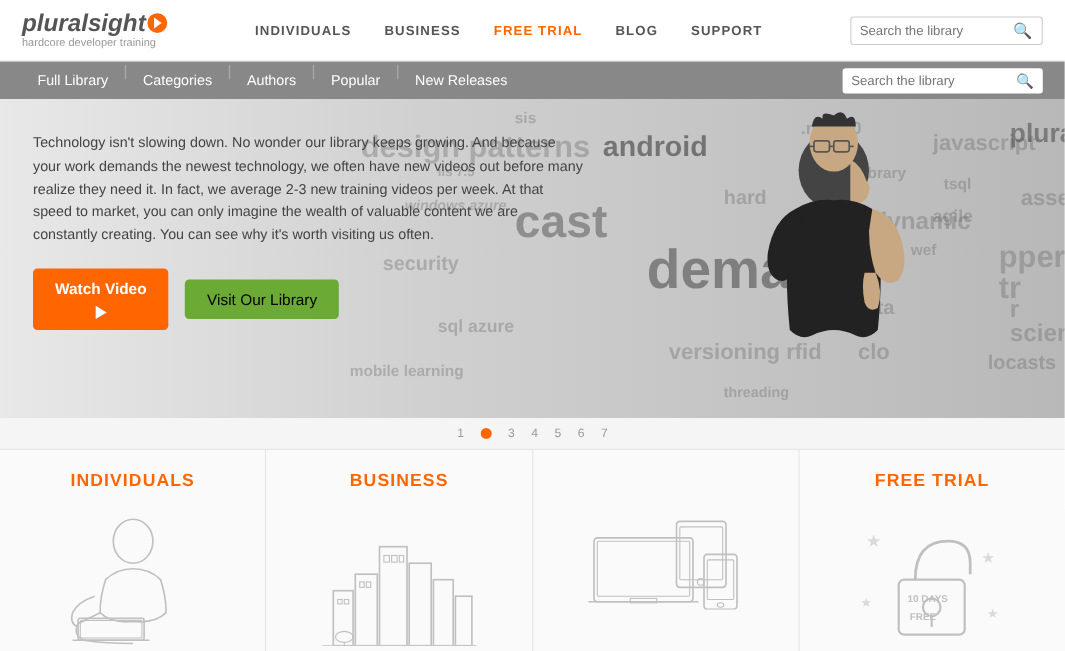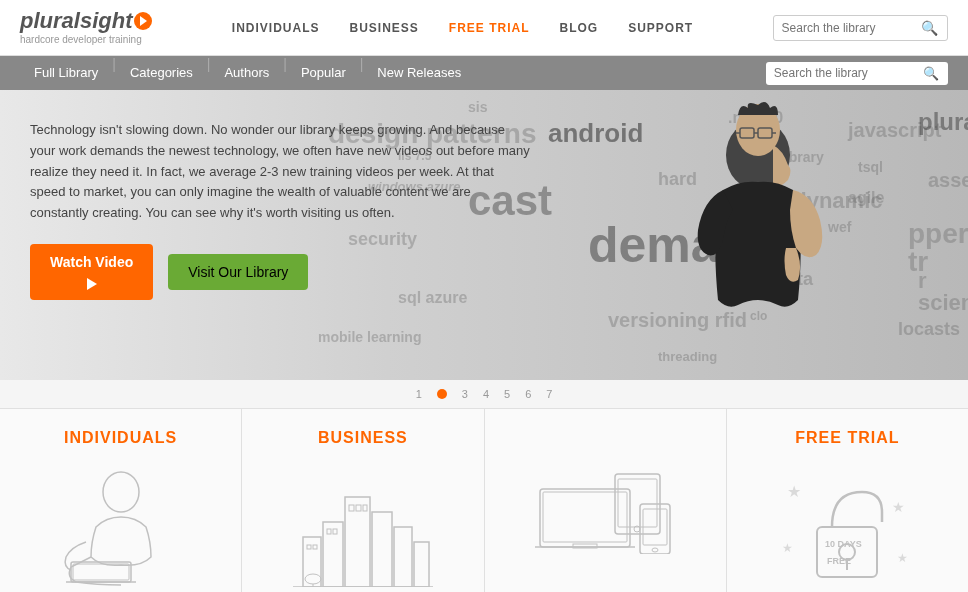--- a/index.html
+++ b/index.html
@@ -321,21 +321,21 @@
     <span class="wc-word" style="left:130px;top:200px;font-size:16px;">sql azure</span>
     <span class="wc-word" style="left:50px;top:240px;font-size:14px;">mobile learning</span>
     <span class="wc-word" style="left:280px;top:30px;font-size:26px;color:rgba(60,60,60,0.6);">android</span>
     <span class="wc-word" style="left:320px;top:130px;font-size:50px;color:rgba(70,70,70,0.55);">demand!</span>
     <span class="wc-word" style="left:340px;top:220px;font-size:20px;">versioning rfid</span>
     <span class="wc-word" style="left:460px;top:20px;font-size:16px;">.net 4.0</span>
     <span class="wc-word" style="left:460px;top:60px;font-size:14px;">parallel library</span>
     <span class="wc-word" style="left:480px;top:100px;font-size:22px;">.net dynamic</span>
     <span class="wc-word" style="left:500px;top:150px;font-size:16px;">linq</span>
     <span class="wc-word" style="left:508px;top:180px;font-size:18px;">data</span>
-    <span class="wc-word" style="left:482px;top:220px;font-size:12px;">clo</span>
+    <span class="wc-word" style="left:512px;top:220px;font-size:20px;">clo</span>
     <span class="wc-word" style="left:580px;top:30px;font-size:20px;">javascript</span>
     <span class="wc-word" style="left:590px;top:70px;font-size:14px;">tsql</span>
     <span class="wc-word" style="left:580px;top:100px;font-size:16px;">agile</span>
     <span class="wc-word" style="left:560px;top:130px;font-size:14px;">wef</span>
     <span class="wc-word" style="left:650px;top:20px;font-size:24px;color:rgba(60,60,60,0.5);">plurals</span>
     <span class="wc-word" style="left:660px;top:80px;font-size:20px;">assess</span>
     <span class="wc-word" style="left:640px;top:130px;font-size:28px;">pper tr</span>
     <span class="wc-word" style="left:650px;top:180px;font-size:22px;">r science</span>
     <span class="wc-word" style="left:630px;top:230px;font-size:18px;">locasts</span>
 

